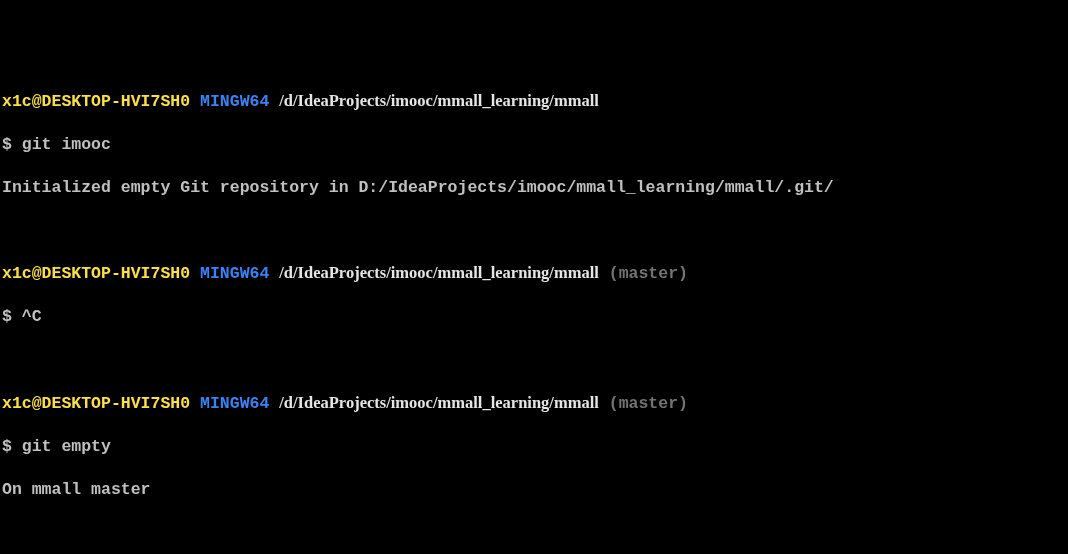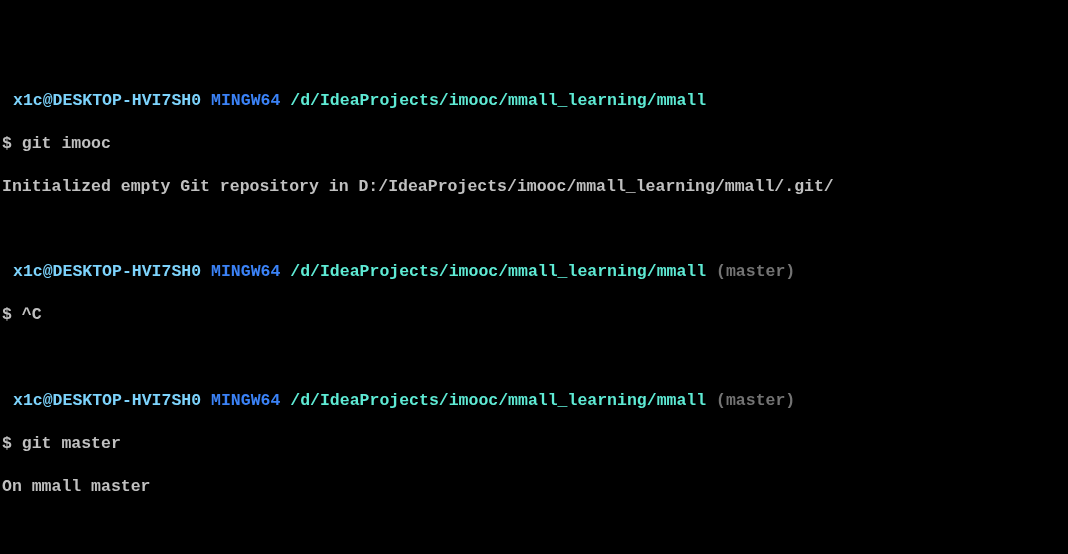--- a/index.html
+++ b/index.html
@@ -13,41 +13,41 @@
       font-size: 16.5px;
       line-height: 1.3;
       color: #c0c0c0;
       padding: 4px 2px;
       width: 1068px;
       height: 554px;
       overflow: hidden;
       white-space: pre;
       font-weight: bold;
     }
-    .green { color: #7dd3fc; margin-left: 11px; }
+    .green { color: #fde047; }
     .magenta { color: #3b82f6; font-family: Liberation Mono, monospace; }
-    .yellow { color: #5eead4; }
+    .yellow { color: #e5e5e5; font-family: Liberation Serif, serif; }
     .cyan { color: #737373; }
     .white { color: #c0c0c0; }
     .line { display: block; }
   </style>
 </head>
 <body>
 
 
 
 <span class="line"><span class="green">x1c@DESKTOP-HVI7SH0</span> <span class="magenta">MINGW64</span> <span class="yellow">/d/IdeaProjects/imooc/mmall_learning/mmall</span></span>
 <span class="line"><span class="white">$</span> <span class="white">git imooc</span></span>
 <span class="line white">Initialized empty Git repository in D:/IdeaProjects/imooc/mmall_learning/mmall/.git/</span>
 <span class="line"> </span>
 <span class="line"><span class="green">x1c@DESKTOP-HVI7SH0</span> <span class="magenta">MINGW64</span> <span class="yellow">/d/IdeaProjects/imooc/mmall_learning/mmall</span> <span class="cyan">(master)</span></span>
 <span class="line"><span class="white">$</span> <span class="white">^C</span></span>
 <span class="line"> </span>
 <span class="line"><span class="green">x1c@DESKTOP-HVI7SH0</span> <span class="magenta">MINGW64</span> <span class="yellow">/d/IdeaProjects/imooc/mmall_learning/mmall</span> <span class="cyan">(master)</span></span>
-<span class="line"><span class="white">$</span> <span class="white">git master</span></span>
+<span class="line"><span class="white">$</span> <span class="white">git empty</span></span>
 <span class="line white">On mmall master</span>
 <span class="line"> </span>
 
 
 
 
 
 
 
 

